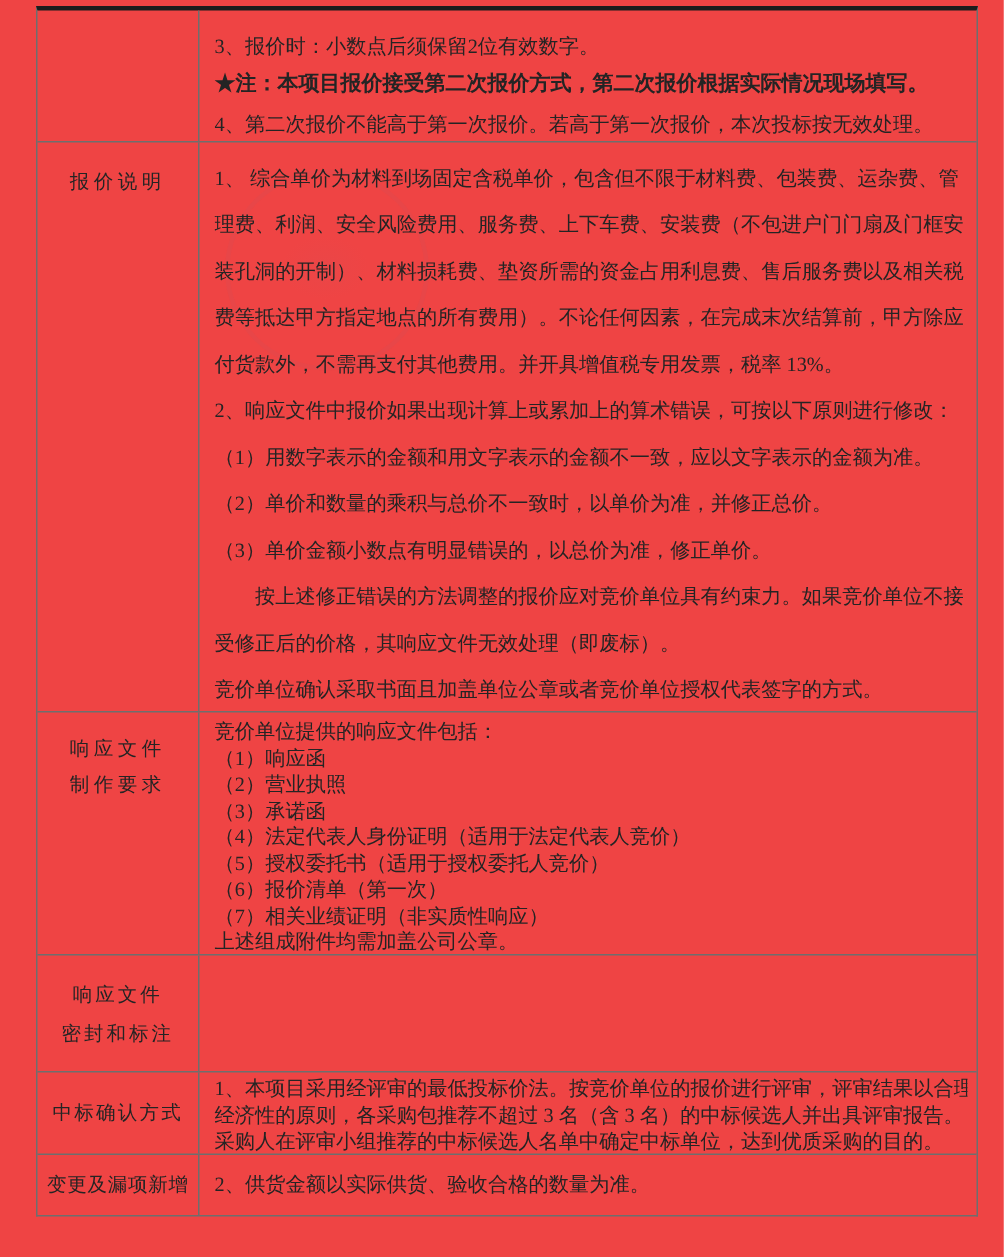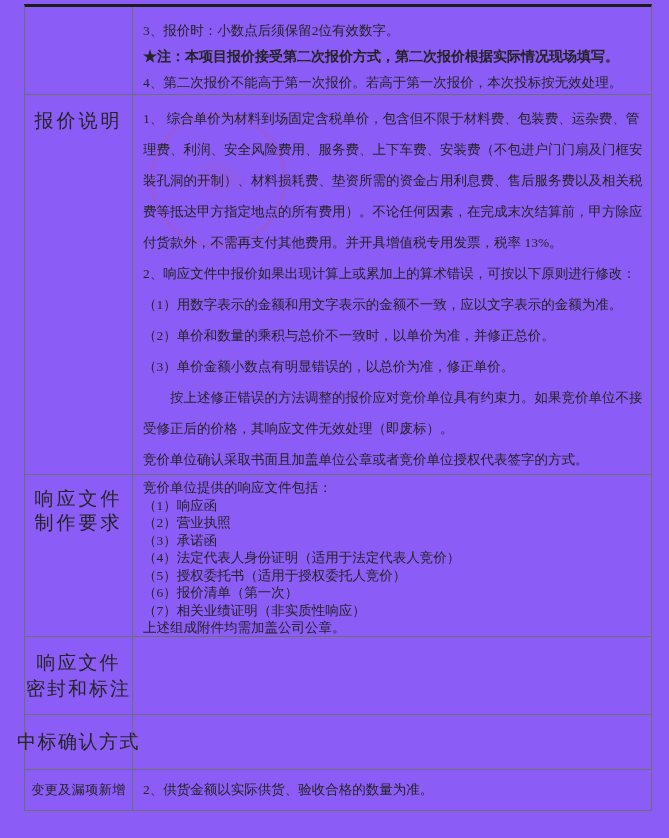--- a/index.html
+++ b/index.html
@@ -1,37 +1,37 @@
 <!DOCTYPE html>
 <html><head>
 <meta charset="utf-8">
 <style>
   html,body{margin:0;padding:0;}
   .page{
     position:relative;
     width:669px;height:838px;
-    background:#8b5cf6;
+    background:#ef4444;
     overflow:hidden;
     font-family:"Liberation Serif","DejaVu Serif",serif;
     color:#242424;
   }
   .doc-table{
     position:absolute;left:24px;top:4px;width:628px;
     box-sizing:border-box;
     border:1px solid #6e6e6e;
     border-top:3px solid #1c1c1c;
   }
   .row{display:flex;box-sizing:border-box;border-bottom:1px solid #6e6e6e;}
   .row:last-child{border-bottom:none;}
   .r0{height:88px}.r1{height:380px}.r2{height:162px}.r3{height:78px}.r4{height:55px}.r5{height:40px}
   .label{
     width:108px;flex:none;box-sizing:border-box;
     border-right:1px solid #6e6e6e;
     display:flex;flex-direction:column;align-items:center;justify-content:center;
-    font-size:19px;letter-spacing:3px;
+    font-size:13px;letter-spacing:3px;
   }
   .lab-line{line-height:24px;white-space:nowrap;}
   .r1 .label{justify-content:flex-start;padding-top:14px;}
   .r2 .label{justify-content:flex-start;padding-top:12px;}
   .r2 .lab-line{line-height:24px;}
   .r3 .lab-line{line-height:26px;letter-spacing:2px;}
   .r4 .label{letter-spacing:1.5px;}
   .r5 .label{letter-spacing:0.5px;font-size:13px;}
   .content{
     flex:1;box-sizing:border-box;
@@ -123,20 +123,25 @@
       <div class="label">
           <div class="lab-line">响应文件</div>
           <div class="lab-line">密封和标注</div>
         </div>
     </div>
 
     <div class="row r4">
       <div class="label">
           <div class="lab-line">中标确认方式</div>
         </div>
+      <div class="content">
+          <div class="line">1、本项目采用经评审的最低投标价法。按竞价单位的报价进行评审，评审结果以合理</div>
+          <div class="line">经济性的原则，各采购包推荐不超过 3 名（含 3 名）的中标候选人并出具评审报告。</div>
+          <div class="line">采购人在评审小组推荐的中标候选人名单中确定中标单位，达到优质采购的目的。</div>
+        </div>
     </div>
 
     <div class="row r5">
       <div class="label">
           <div class="lab-line">变更及漏项新增</div>
         </div>
       <div class="content">
           <div class="line">2、供货金额以实际供货、验收合格的数量为准。</div>
         </div>
     </div>

